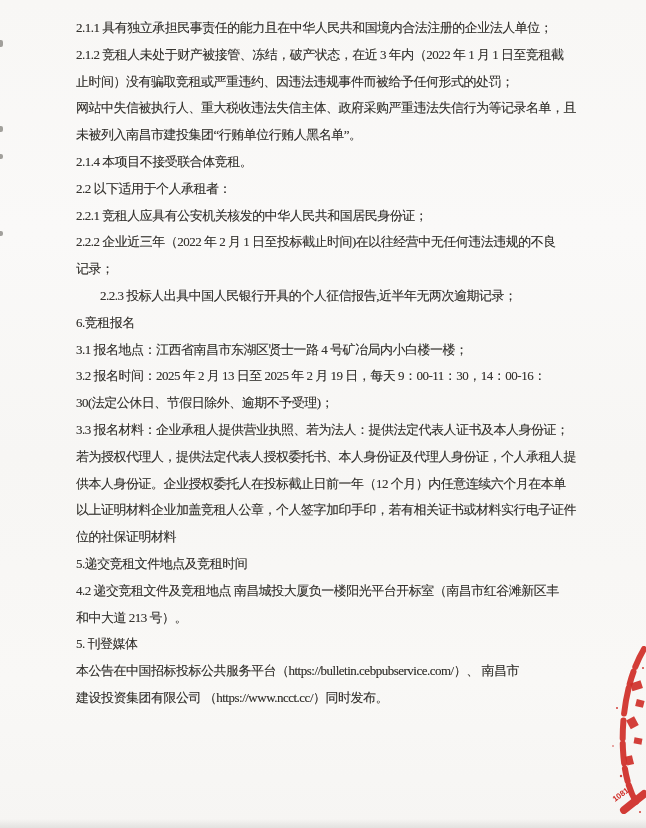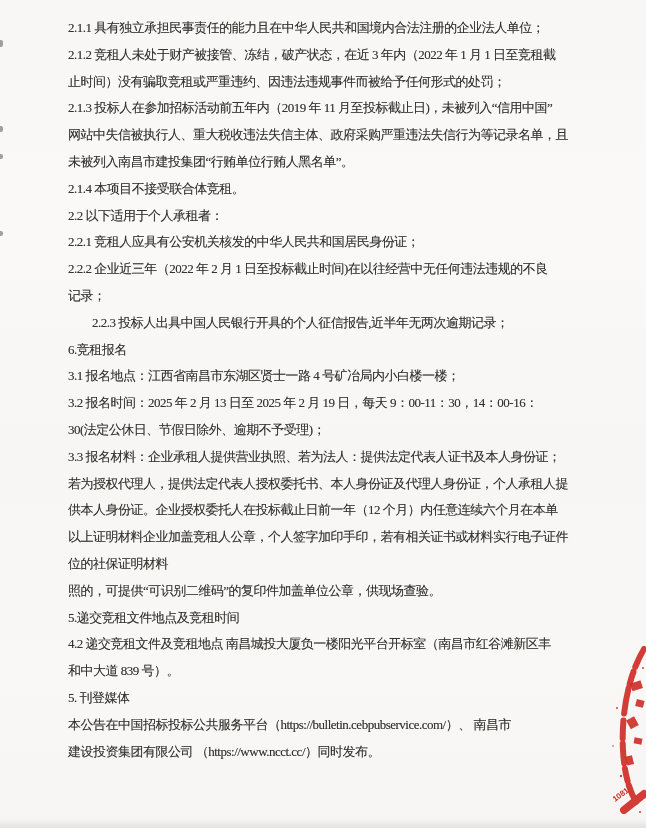--- a/index.html
+++ b/index.html
@@ -15,21 +15,21 @@
     background:linear-gradient(180deg,#f8f7f5 0%,#faf9f8 28%,#f7f6f4 55%,#f9f8f6 82%,#f6f5f3 100%);
   }
   .page::after{
     content:"";
     position:absolute;left:0;bottom:0;width:100%;height:9px;
     background:linear-gradient(180deg,rgba(0,0,0,0),rgba(90,88,84,.12));
     pointer-events:none;
   }
   .text-block{
     position:absolute;
-    left:68px;top:15px;
+    left:76px;top:15px;
     width:500px;
   }
   .ln{
     height:26.8px;
     line-height:26.8px;
     font-size:13px;
     letter-spacing:-0.5px;
     color:#35332f;
     white-space:nowrap;
     text-shadow:0 0 0.6px rgba(62,60,55,.45);
@@ -49,42 +49,40 @@
 
   <div class="edge-artifact" style="top:40px;height:7px;"></div>
   <div class="edge-artifact" style="top:126px;height:6px;"></div>
   <div class="edge-artifact" style="top:154px;height:5px;"></div>
   <div class="edge-artifact" style="top:231px;height:5px;"></div>
 
   <div class="text-block">
     <div class="ln">2.1.1 具有独立承担民事责任的能力且在中华人民共和国境内合法注册的企业法人单位；</div>
     <div class="ln">2.1.2 竞租人未处于财产被接管、冻结，破产状态，在近 3 年内（2022 年 1 月 1 日至竞租截</div>
     <div class="ln">止时间）没有骗取竞租或严重违约、因违法违规事件而被给予任何形式的处罚；</div>
-    <div class="ln">2.1.3 投标人在参加招标活动前五年内（2019 年 11 月至投标截止日)，未被列入“信用中国”</div>
     <div class="ln">网站中失信被执行人、重大税收违法失信主体、政府采购严重违法失信行为等记录名单，且</div>
     <div class="ln">未被列入南昌市建投集团“行贿单位行贿人黑名单”。</div>
     <div class="ln">2.1.4 本项目不接受联合体竞租。</div>
     <div class="ln">2.2 以下适用于个人承租者：</div>
     <div class="ln">2.2.1 竞租人应具有公安机关核发的中华人民共和国居民身份证；</div>
     <div class="ln">2.2.2 企业近三年（2022 年 2 月 1 日至投标截止时间)在以往经营中无任何违法违规的不良</div>
     <div class="ln">记录；</div>
     <div class="ln indent">2.2.3 投标人出具中国人民银行开具的个人征信报告,近半年无两次逾期记录；</div>
     <div class="ln">6.竞租报名</div>
     <div class="ln">3.1 报名地点：江西省南昌市东湖区贤士一路 4 号矿冶局内小白楼一楼；</div>
     <div class="ln">3.2 报名时间：2025 年 2 月 13 日至 2025 年 2 月 19 日，每天 9：00-11：30，14：00-16：</div>
     <div class="ln">30(法定公休日、节假日除外、逾期不予受理)；</div>
     <div class="ln">3.3 报名材料：企业承租人提供营业执照、若为法人：提供法定代表人证书及本人身份证；</div>
     <div class="ln">若为授权代理人，提供法定代表人授权委托书、本人身份证及代理人身份证，个人承租人提</div>
     <div class="ln">供本人身份证。企业授权委托人在投标截止日前一年（12 个月）内任意连续六个月在本单</div>
     <div class="ln">以上证明材料企业加盖竞租人公章，个人签字加印手印，若有相关证书或材料实行电子证件</div>
     <div class="ln">位的社保证明材料</div>
-    <div class="ln">照的，可提供“可识别二维码”的复印件加盖单位公章，供现场查验。</div>
     <div class="ln">5.递交竞租文件地点及竞租时间</div>
     <div class="ln">4.2 递交竞租文件及竞租地点 南昌城投大厦负一楼阳光平台开标室（南昌市红谷滩新区丰</div>
-    <div class="ln">和中大道 839 号）。</div>
+    <div class="ln">和中大道 213 号）。</div>
     <div class="ln">5.  刊登媒体</div>
     <div class="ln">本公告在中国招标投标公共服务平台（https://bulletin.cebpubservice.com/）、 南昌市</div>
     <div class="ln">建设投资集团有限公司  （https://www.ncct.cc/）同时发布。</div>
   </div>
 
   <svg class="stamp" viewBox="0 0 36 172" aria-hidden="true">
     <g fill="none" stroke="#cf2c26" stroke-linecap="round" opacity="0.92">
       <path d="M34,3 C19,28 11,66 13,104 C14,124 18,142 26,156" stroke-width="6" stroke-dasharray="20 5 13 4 26 7 18 5"></path>
       <path d="M14,164 L34,148" stroke-width="8"></path>
     </g>

